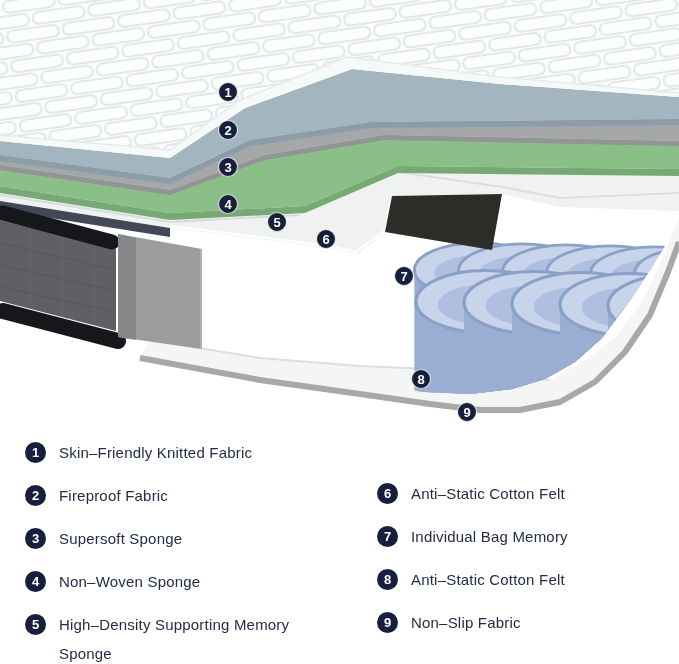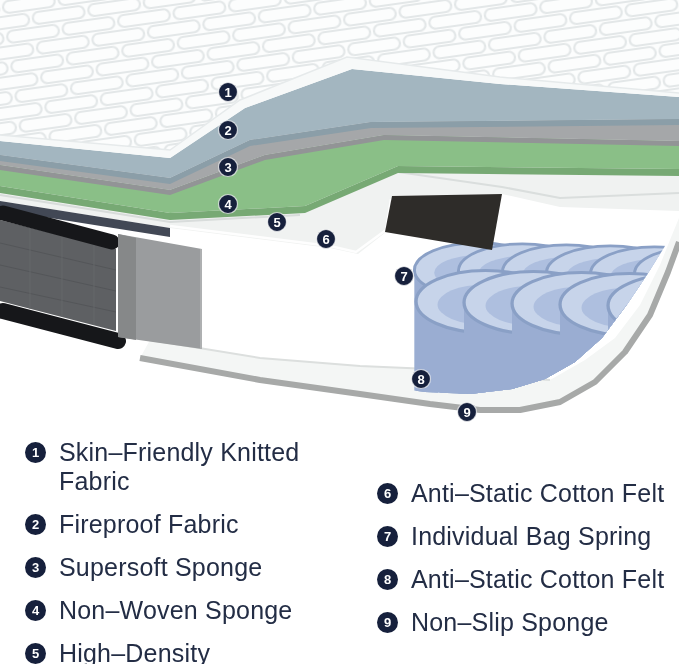--- a/index.html
+++ b/index.html
@@ -12,21 +12,21 @@
   .legend-col{position:absolute;}
   .legend-col-left{left:25px;top:438px;width:345px;}
   .legend-col-right{left:377px;top:479px;width:300px;}
   .legend-item{display:flex;align-items:flex-start;margin-bottom:14px;}
   .legend-badge{
     flex:0 0 auto;width:21px;height:21px;border-radius:50%;
     background:#16203c;color:#ffffff;font-size:13px;font-weight:bold;
     line-height:21px;text-align:center;margin-right:13px;margin-top:4px;
   }
   .legend-label{
-    color:#232d45;font-size:25px;line-height:29px;letter-spacing:0.2px;
+    color:#232d45;font-size:15px;line-height:29px;letter-spacing:0.2px;
   }
   .legend-label.wrap2{max-width:280px;}
   .diagram-badge-circle{fill:#16203c;stroke:#ffffff;stroke-opacity:0.7;stroke-width:1.2;}
   .diagram-badge-num{fill:#ffffff;font-size:13px;font-weight:bold;text-anchor:middle;
     font-family:"Liberation Sans", sans-serif;}
 </style>
 </head>
 <body>
 
 <div class="stage">
@@ -238,26 +238,26 @@
         <span class="legend-label wrap2">High–Density Supporting Memory Sponge</span>
       </div>
     </div>
     <div class="legend-col legend-col-right">
       <div class="legend-item">
         <span class="legend-badge">6</span>
         <span class="legend-label">Anti–Static Cotton Felt</span>
       </div>
       <div class="legend-item">
         <span class="legend-badge">7</span>
-        <span class="legend-label">Individual Bag Spring</span>
+        <span class="legend-label">Individual Bag Memory</span>
       </div>
       <div class="legend-item">
         <span class="legend-badge">8</span>
         <span class="legend-label">Anti–Static Cotton Felt</span>
       </div>
       <div class="legend-item">
         <span class="legend-badge">9</span>
-        <span class="legend-label">Non–Slip Sponge</span>
+        <span class="legend-label">Non–Slip Fabric</span>
       </div>
     </div>
   </div>
 
 </div>
 
 </body></html>

